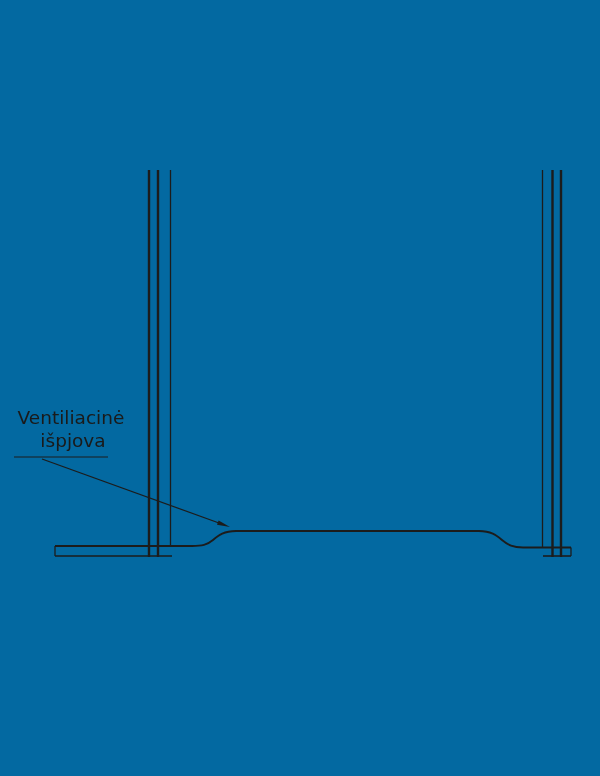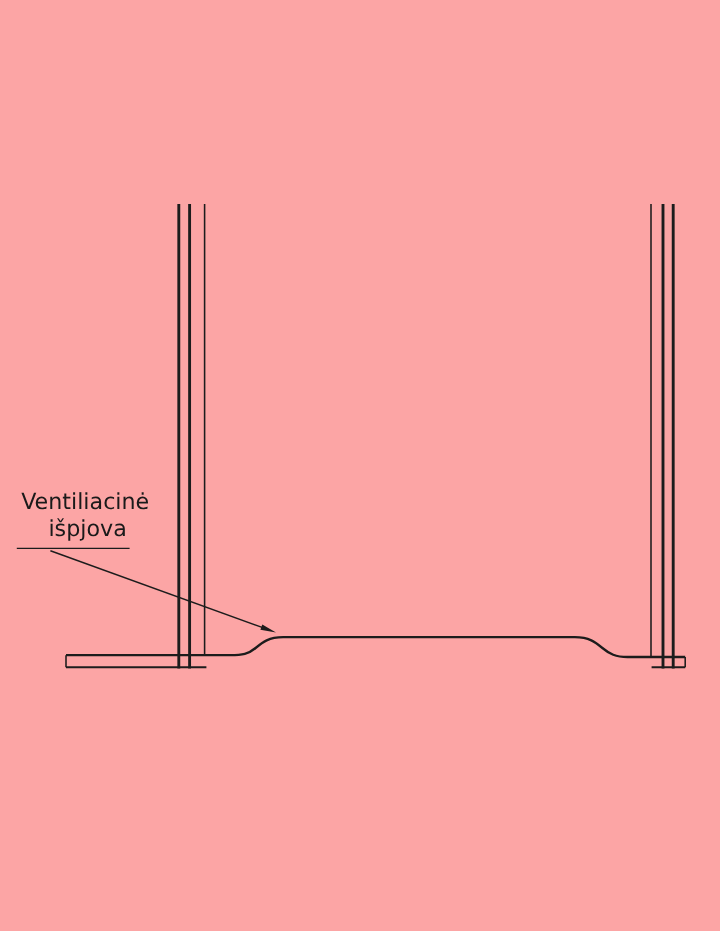--- a/index.html
+++ b/index.html
@@ -6,21 +6,21 @@
     margin: 0;
     padding: 0;
     width: 600px;
     height: 776px;
     overflow: hidden;
   }
   .page {
     position: relative;
     width: 600px;
     height: 776px;
-    background: #fca5a5;
+    background: #0369a1;
   }
   svg {
     display: block;
   }
   .callout-text {
     font-family: "DejaVu Sans", "Liberation Sans", sans-serif;
     font-size: 18.5px;
     text-anchor: middle;
   }
 </style>

